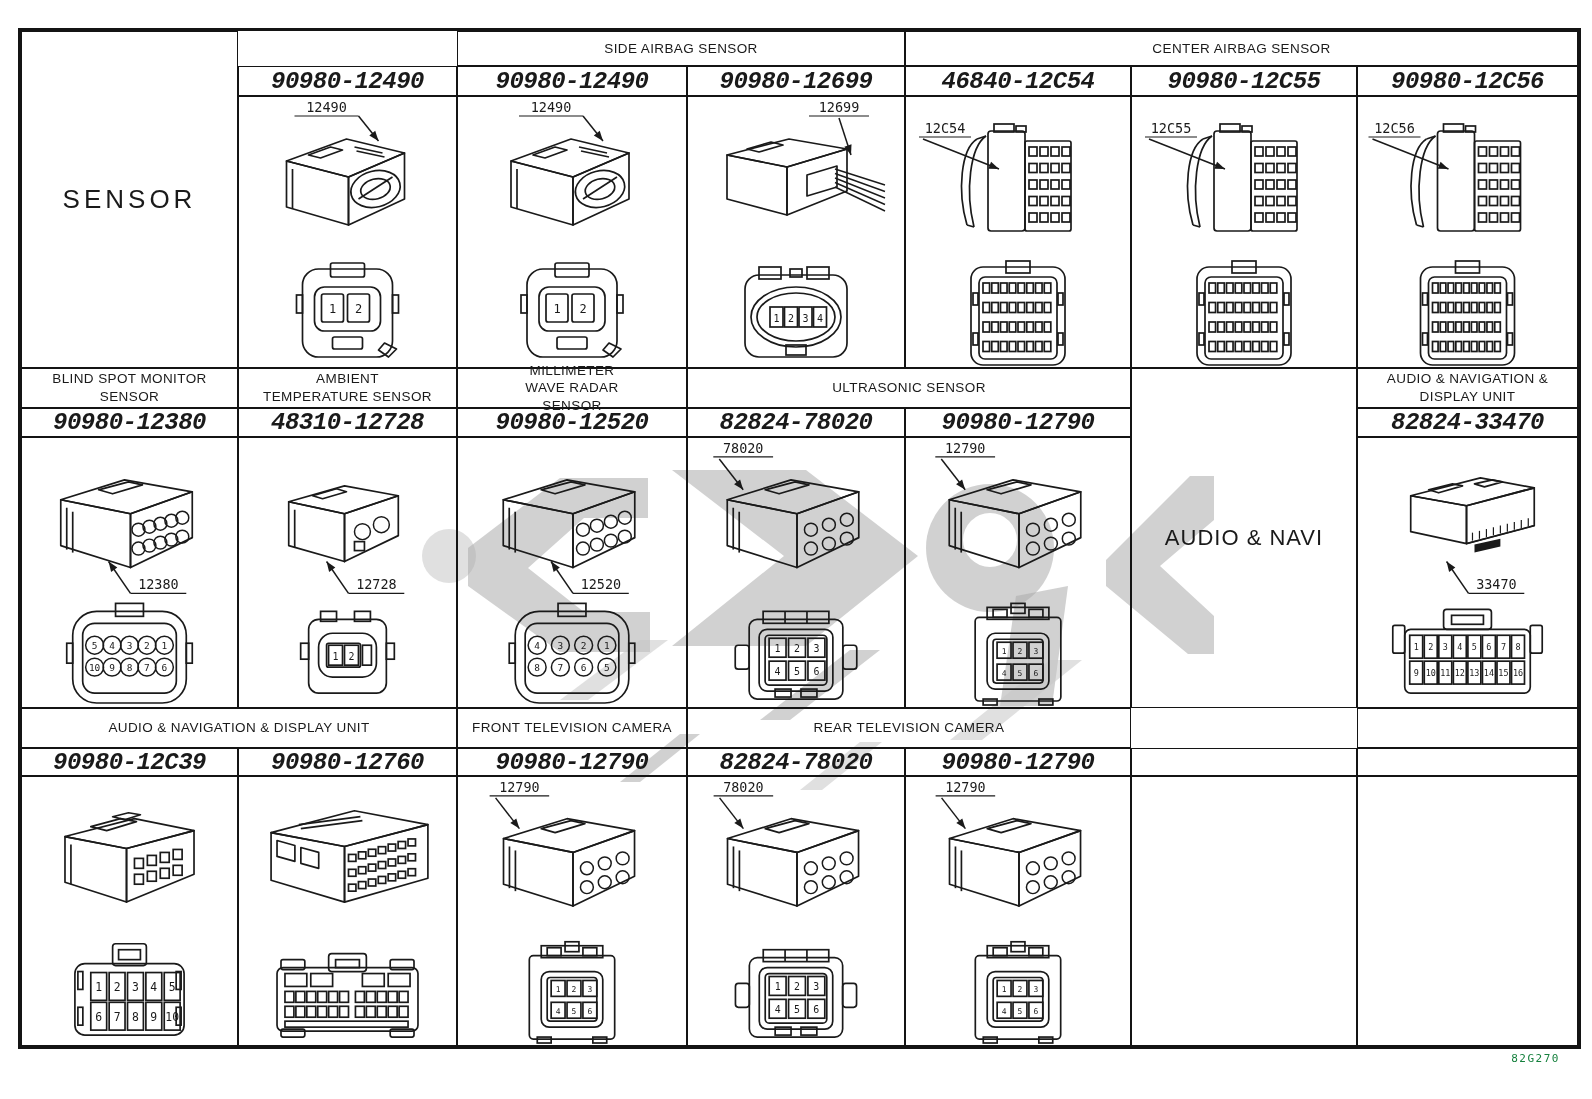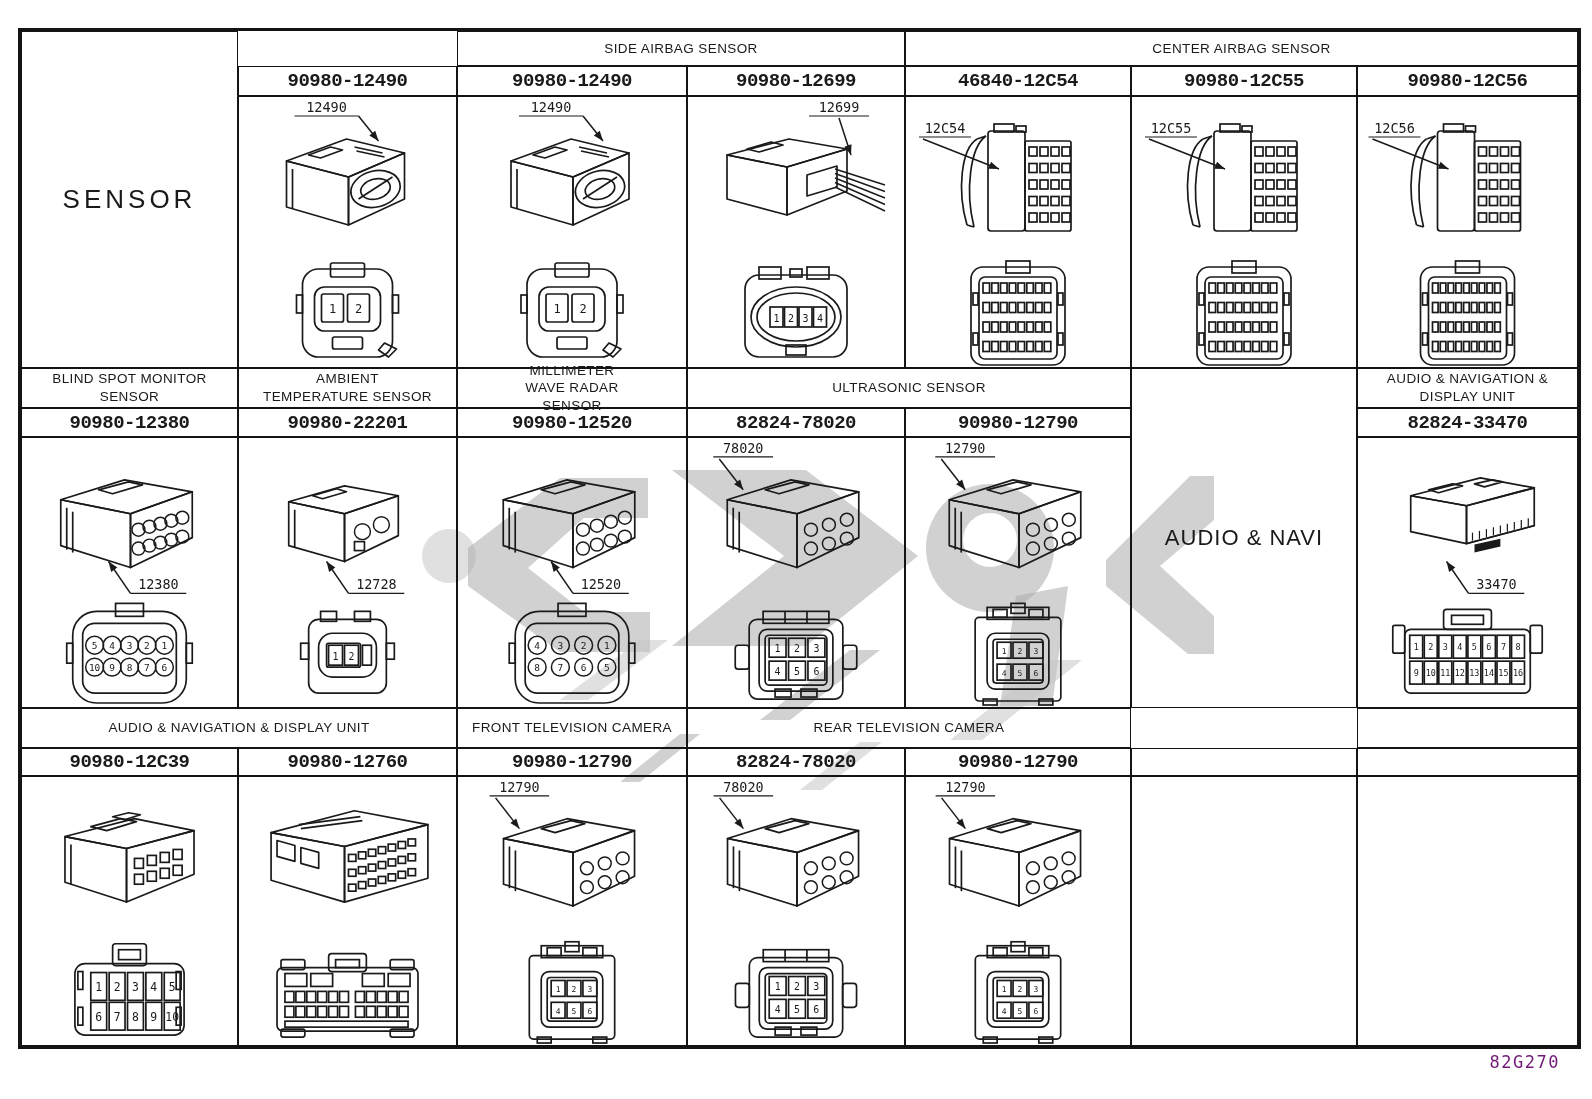--- a/index.html
+++ b/index.html
@@ -24,31 +24,31 @@
     background: transparent;
   }
   .c { border: 1px solid #141414; position: relative; background: transparent; }
   .lbl {
     display:flex; align-items:center; justify-content:center;
     text-align:center; font-size:13.5px; letter-spacing:.4px; line-height:1.3;
   }
   .part {
     display:flex; align-items:center; justify-content:center;
     font-family:"Liberation Mono","DejaVu Sans Mono",monospace;
-    font-weight:bold; font-size:19px; letter-spacing:-0.5px;
+    font-weight:bold; font-size:24px; letter-spacing:-0.5px;font-style:italic;
   }
   .big   { font-size:26px; letter-spacing:4px; font-weight:normal; }
   .med   { font-size:22px; letter-spacing:1px; }
   .fig svg { position:absolute; left:0; top:0; width:100%; height:100%; }
   .mw120 { max-width:124px; } .mw170 { max-width:170px;text-align:center; }
   .mw210 { max-width:208px; } .mw260 { max-width:262px; }
   .code {
     position:absolute; top:1052px; right:32px; z-index:1;
     font-family:"DejaVu Sans Mono","Liberation Mono",monospace;
-    font-size:17px; letter-spacing:1.5px; color:#701a75;
+    font-size:11px; letter-spacing:1.5px; color:#15803d;
   }
 </style>
 </head>
 <body>
 
 <div class="canvas">
 
   <svg class="wm" width="1592" height="1099" viewBox="0 0 1592 1099">
     <circle class="wm-b" cx="449" cy="556" r="27"></circle>
     <path class="wm-a" d="M 648,478 L 560,478 L 468,548 L 468,586 L 560,652 L 650,652 L 650,612 L 584,612 L 528,568 L 584,518 L 648,518 Z"></path>
@@ -417,21 +417,21 @@
       <span>ULTRASONIC SENSOR</span>
     </div>
     <div class="c lbl med" style="grid-area:4/6/7/7">
       <span>AUDIO &amp; NAVI</span>
     </div>
     <div class="c lbl" style="grid-area:4/7/5/8">
       <span class="mw210">AUDIO &amp; NAVIGATION &amp; DISPLAY UNIT</span>
     </div>
 
     <div class="c part" style="grid-area:5/1/6/2">90980-12380</div>
-    <div class="c part" style="grid-area:5/2/6/3">90980-22201</div>
+    <div class="c part" style="grid-area:5/2/6/3">48310-12728</div>
     <div class="c part" style="grid-area:5/3/6/4">90980-12520</div>
     <div class="c part" style="grid-area:5/4/6/5">82824-78020</div>
     <div class="c part" style="grid-area:5/5/6/6">90980-12790</div>
     <div class="c part" style="grid-area:5/7/6/8">82824-33470</div>
 
     <div class="c fig" style="grid-area:6/1/7/2">
         <svg viewBox="0 0 210 270">
           <text x="134" y="152" fill="#1a1a1a" font-size="13.5" text-anchor="middle" font-family="&quot;DejaVu Sans Mono&quot;,&quot;Liberation Mono&quot;,monospace">12380</text>
           <line x1="106" y1="156" x2="162" y2="156" stroke="#1a1a1a" stroke-width="1.2"></line>
           <line x1="106" y1="156" x2="84" y2="124" stroke="#1a1a1a" stroke-width="1.5"></line>

